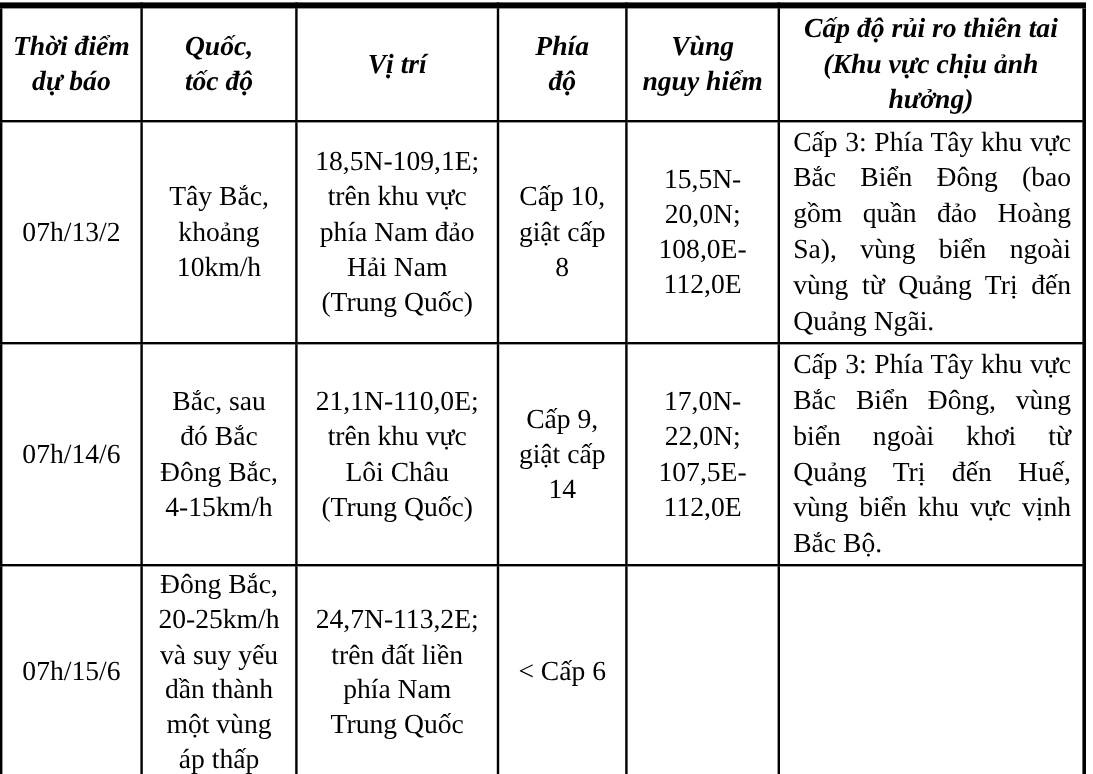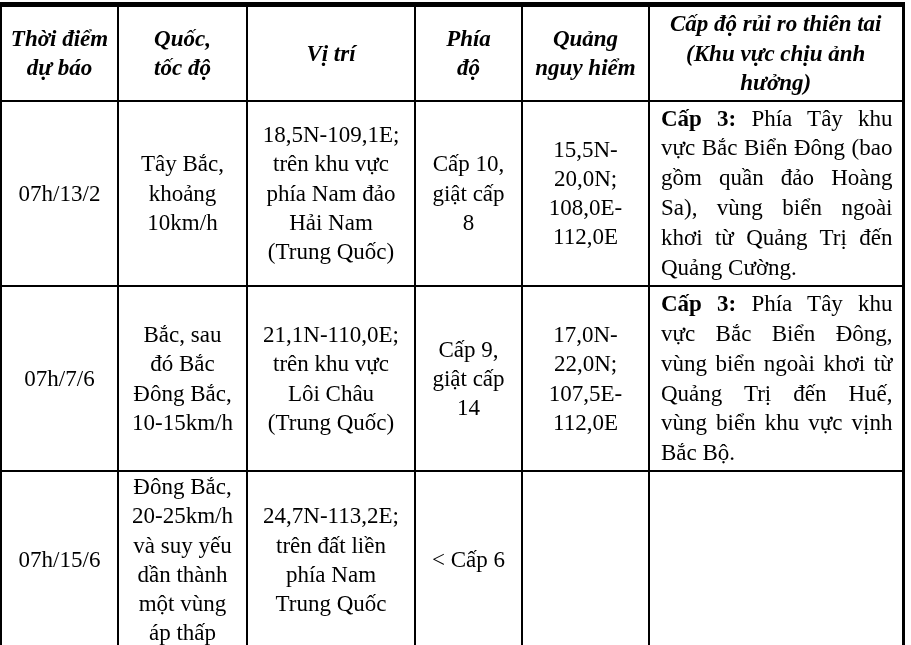--- a/index.html
+++ b/index.html
@@ -49,21 +49,21 @@
     padding: 0 2px;
   }
   td.c-risk {
     font-size: 23px;
     line-height: 1.3;
     text-align: justify;
     vertical-align: top;
     padding: 2px 9px 2px 11px;
   }
   td.c-risk b {
-    font-weight: bold;
+    font-weight: normal;
     margin-top: 32px;
   }
   tr.header-row { height: 96px; }
   tr.row-1 { height: 182px; }
   tr.row-2 { height: 174px; }
   tr.row-3 { height: 172px; }
 </style>
 </head>
 <body>
 
@@ -79,21 +79,21 @@
     </colgroup>
     <thead>
       <tr class="header-row">
         <th>Thời điểm
 dự báo</th>
         <th>Quốc,
 tốc độ</th>
         <th>Vị trí</th>
         <th>Phía
 độ</th>
-        <th>Quảng
+        <th>Vùng
 nguy hiểm</th>
         <th>Cấp độ rủi ro thiên tai
 (Khu vực chịu ảnh
 hưởng)</th>
       </tr>
     </thead>
     <tbody>
       <tr class="row-1">
         <td class="c-center">07h/13/2</td>
         <td class="c-center">Tây Bắc,
@@ -106,29 +106,29 @@
 (Trung Quốc)</td>
         <td class="c-center">Cấp 10,
 giật cấp
 8</td>
         <td class="c-center">15,5N-
 20,0N;
 108,0E-
 112,0E</td>
         <td class="c-risk">
           <b>Cấp 3:</b>
-          <span>Phía Tây khu vực Bắc Biển Đông (bao gồm quần đảo Hoàng Sa), vùng biển ngoài khơi từ Quảng Trị đến Quảng Cường.</span>
+          <span>Phía Tây khu vực Bắc Biển Đông (bao gồm quần đảo Hoàng Sa), vùng biển ngoài vùng từ Quảng Trị đến Quảng Ngãi.</span>
         </td>
       </tr>
       <tr class="row-2">
-        <td class="c-center">07h/7/6</td>
+        <td class="c-center">07h/14/6</td>
         <td class="c-center">Bắc, sau
 đó Bắc
 Đông Bắc,
-10-15km/h</td>
+4-15km/h</td>
         <td class="c-center">21,1N-110,0E;
 trên khu vực
 Lôi Châu
 (Trung Quốc)</td>
         <td class="c-center">Cấp 9,
 giật cấp
 14</td>
         <td class="c-center">17,0N-
 22,0N;
 107,5E-

